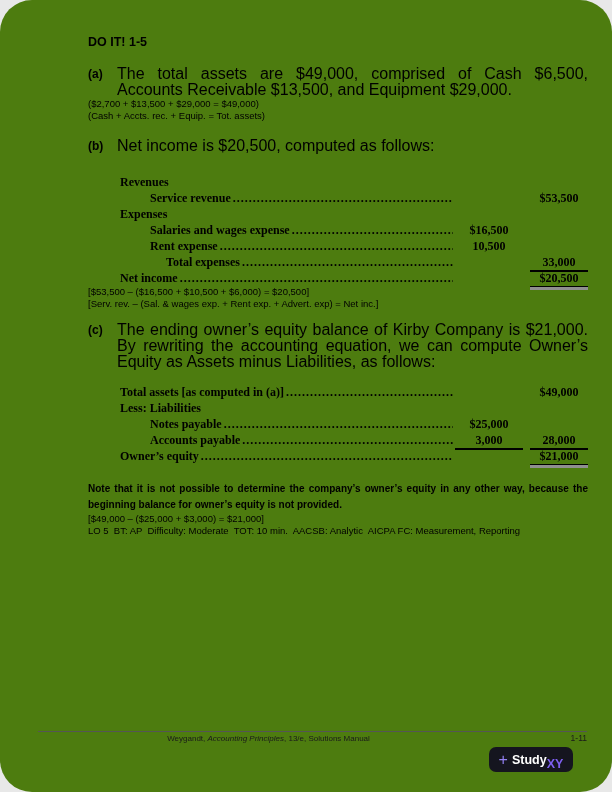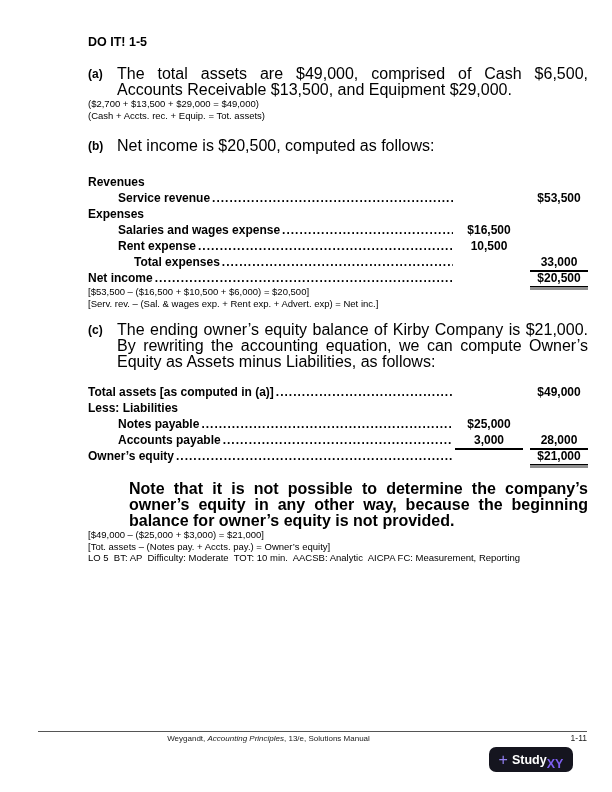--- a/index.html
+++ b/index.html
@@ -1,32 +1,33 @@
 <!DOCTYPE html>
 <html><head>
 <meta charset="utf-8">
 <style>
   html,body { margin:0; padding:0; background:#e8e8e8; }
   .page {
-    width:612px; height:792px; background:#ffffff; position:relative;
+    width:612px; height:792px; background:#4d7c0f; position:relative;
     margin:0 auto; overflow:hidden; color:#000;
     font-family:"Liberation Sans", sans-serif;
+    border-radius:32px;
   }
   .content { position:absolute; left:88px; right:24px; top:34px; }
 
   .doc-title { font-size:12.5px; font-weight:bold; line-height:16px; margin:0 0 16px 0; }
 
   .para { display:flex; }
   .sec-label { width:29px; flex:none; font-weight:bold; font-size:12px; line-height:16px; }
   .sec-text { flex:1; font-weight:normal; font-size:16px; line-height:16px; text-align:justify; }
-  .plain-bold { font-weight:bold; font-size:16px; line-height:16px; text-align:justify;margin-left:41px; }
+  .plain-bold { font-weight:bold; font-size:10px; line-height:16px; text-align:justify; }
 
   .formula { font-size:9.5px; line-height:11.5px; font-weight:normal; white-space:pre-wrap; }
 
-  .ftable { font-weight:bold; font-size:12px; }
+  .ftable { margin-left:32px; font-weight:bold; font-size:12px;font-family:Liberation Serif, serif; }
   .frow { display:flex; align-items:baseline; height:16px; line-height:16px; }
   .flabel { white-space:nowrap; flex:none; }
   .ind1 .flabel { padding-left:30px; }
   .ind2 .flabel { padding-left:46px; }
   .leader { flex:1 1 0; overflow:hidden; white-space:nowrap; margin:0 2px; min-width:0; }
   .leader::after { content:"..........................................................................................................."; letter-spacing:1px; }
   .spacer { flex:1 1 0; }
   .amt { flex:none; text-align:center; line-height:13px; padding-bottom:1px; }
   .c1 { width:68px; }
   .c2 { width:58px; margin-left:7px; }
@@ -158,21 +159,20 @@
           <span class="leader"></span>
           <span class="amt c1"></span>
           <span class="amt c2 uu">$21,000</span>
         </div>
       </div>
     </div>
 
     <div>
       <div class="plain-bold mt-note">Note that it is not possible to determine the company’s owner’s equity in any other way, because the beginning balance for owner’s equity is not provided.</div>
       <div class="formula">[$49,000 – ($25,000 + $3,000) = $21,000]</div>
-      <div class="formula">[Tot. assets – (Notes pay. + Accts. pay.) = Owner’s equity]</div>
       <div class="formula">LO 5  BT: AP  Difficulty: Moderate  TOT: 10 min.  AACSB: Analytic  AICPA FC: Measurement, Reporting</div>
     </div>
 
   </div>
 
   <div class="footer-rule"></div>
   <div class="footer-citation"><span>Weygandt, </span><em>Accounting Principles</em><span>, 13/e, Solutions Manual</span></div>
   <div class="footer-page">1-11</div>
 
   <div class="logo">

